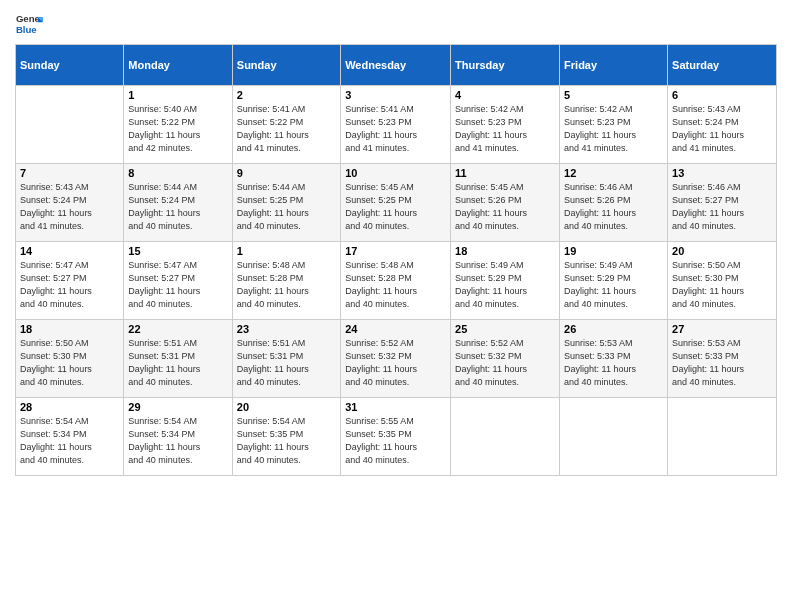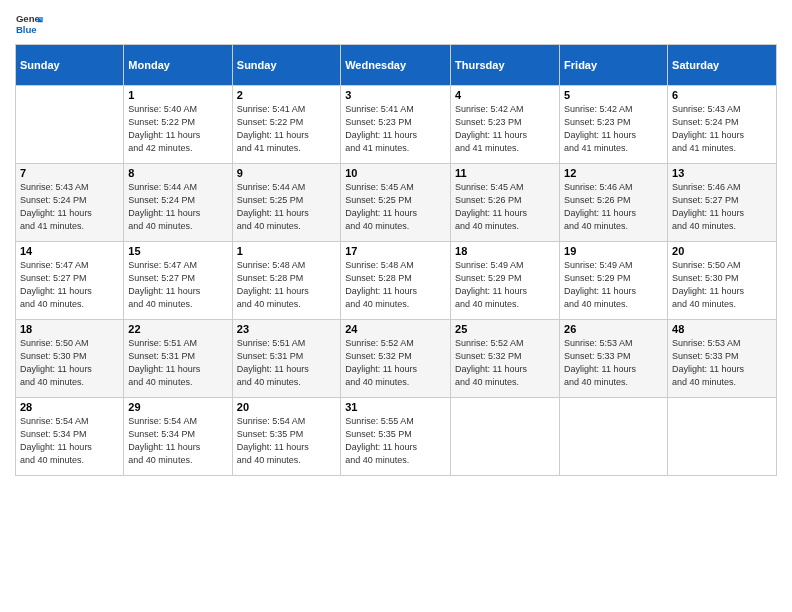--- a/index.html
+++ b/index.html
@@ -219,21 +219,21 @@
           </td>
           <td>
             <div class="day-num">25</div>
             <div class="day-info">Sunrise: 5:52 AM<br>Sunset: 5:32 PM<br>Daylight: 11 hours<br>and 40 minutes.</div>
           </td>
           <td>
             <div class="day-num">26</div>
             <div class="day-info">Sunrise: 5:53 AM<br>Sunset: 5:33 PM<br>Daylight: 11 hours<br>and 40 minutes.</div>
           </td>
           <td>
-            <div class="day-num">48</div>
+            <div class="day-num">27</div>
             <div class="day-info">Sunrise: 5:53 AM<br>Sunset: 5:33 PM<br>Daylight: 11 hours<br>and 40 minutes.</div>
           </td>
         </tr>
         <tr>
           <td>
             <div class="day-num">28</div>
             <div class="day-info">Sunrise: 5:54 AM<br>Sunset: 5:34 PM<br>Daylight: 11 hours<br>and 40 minutes.</div>
           </td>
           <td>
             <div class="day-num">29</div>

